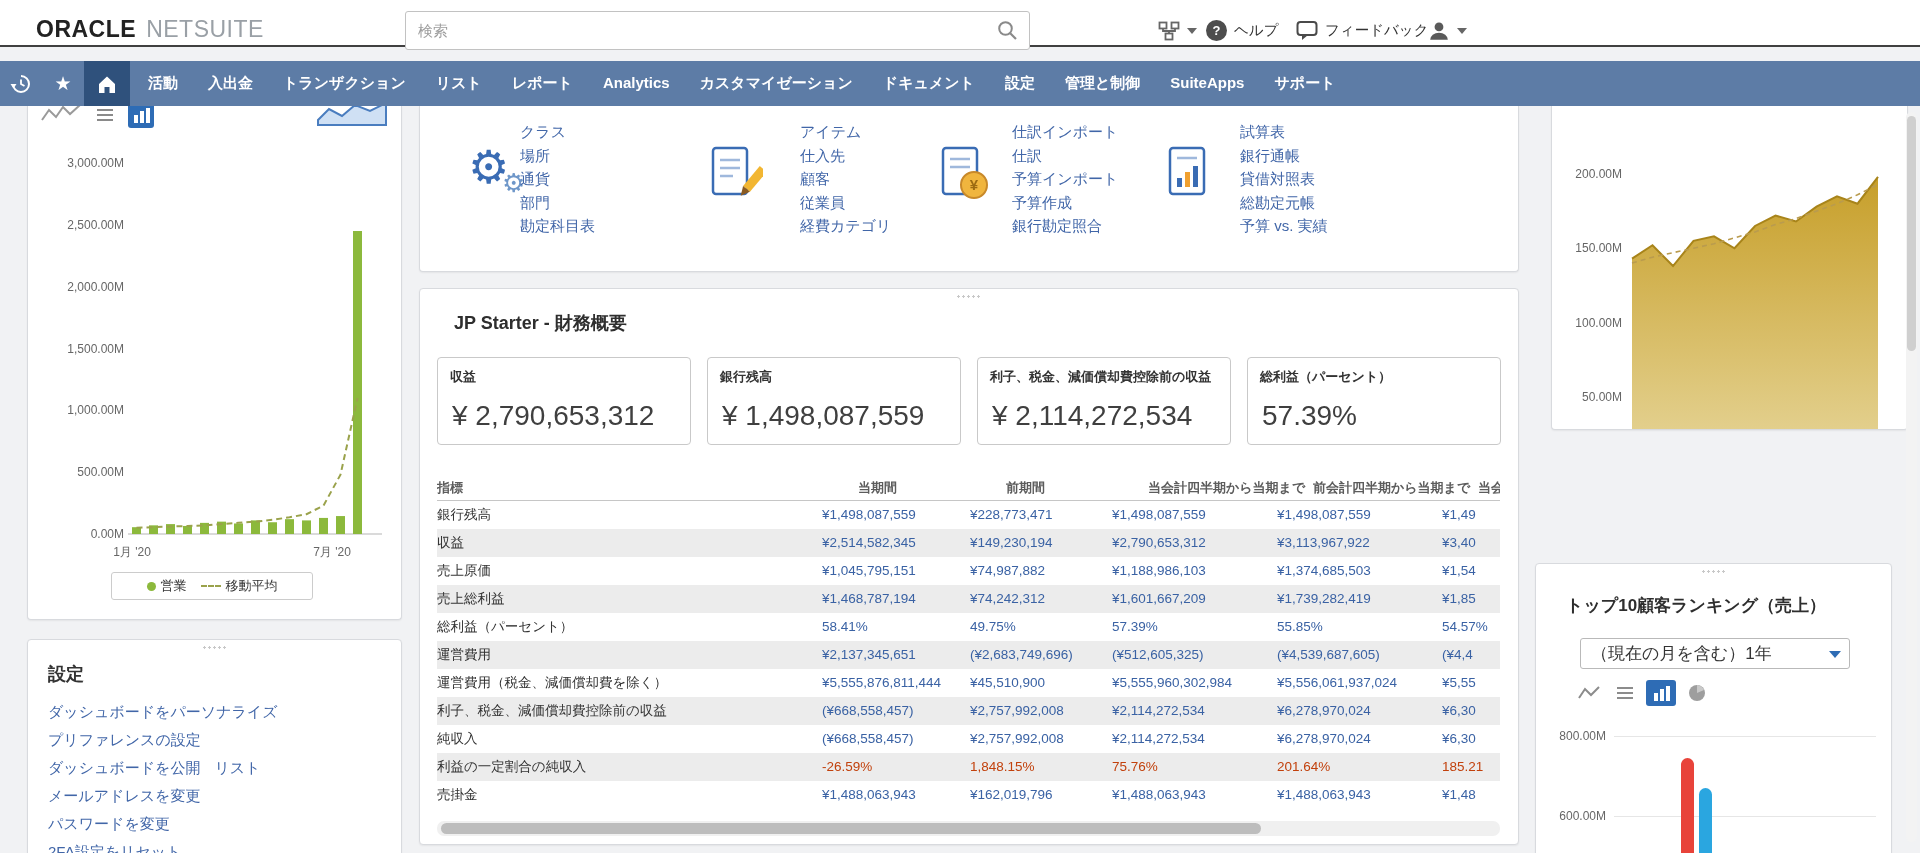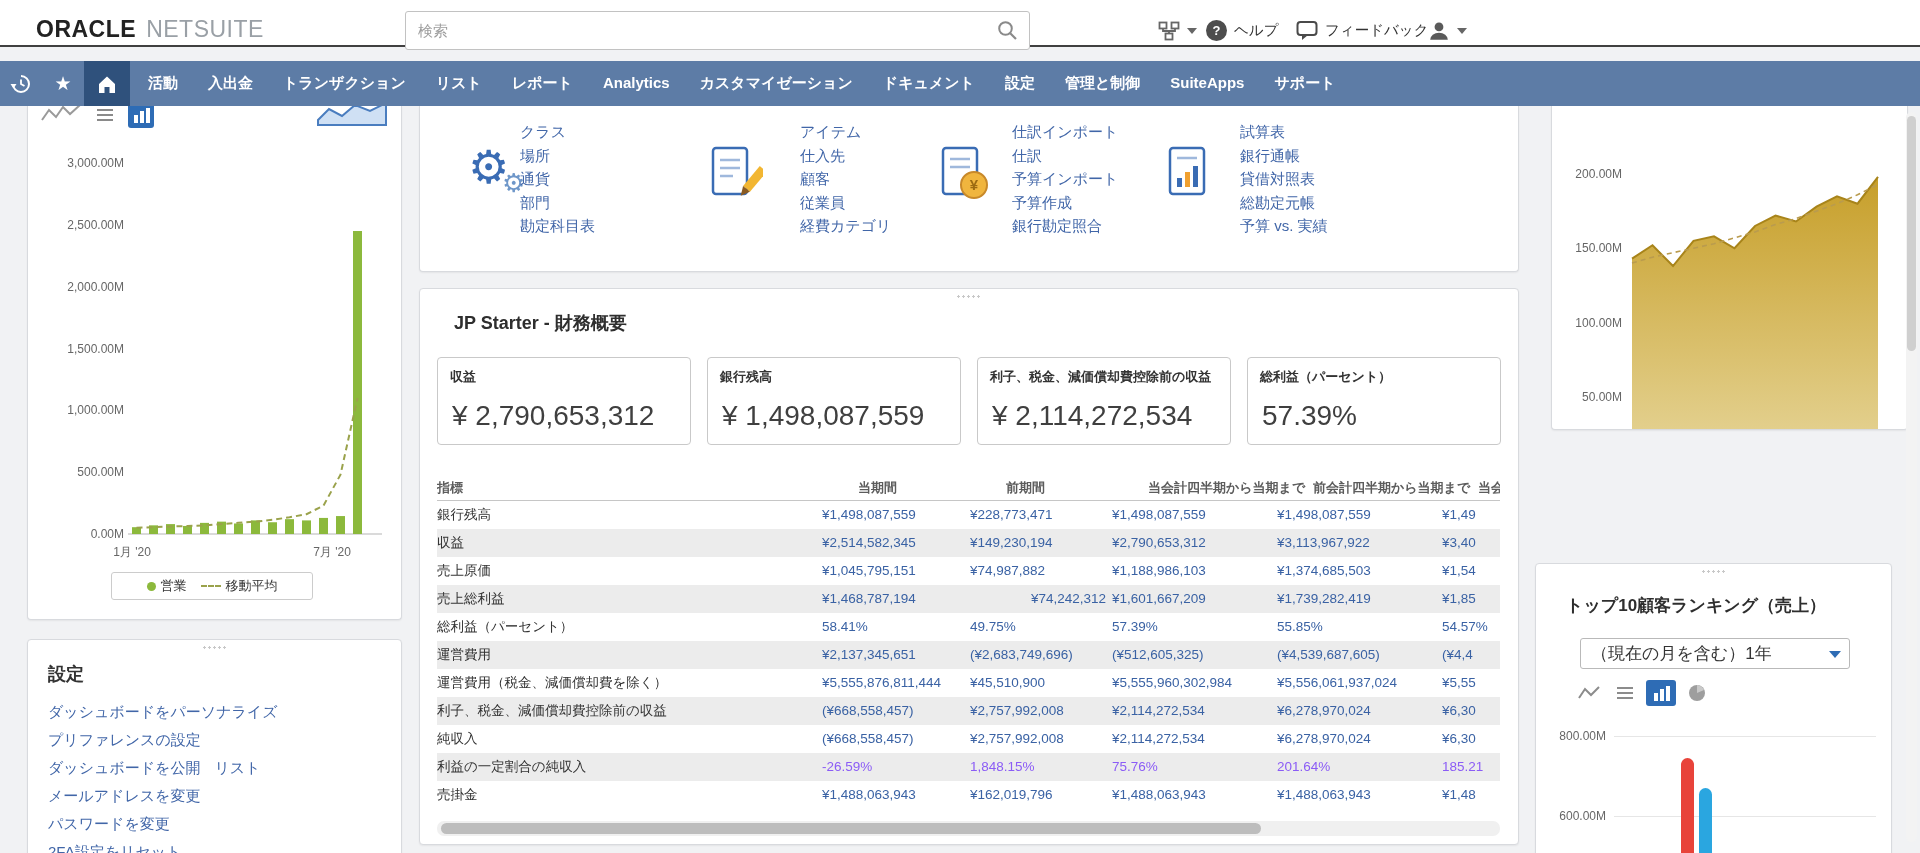--- a/index.html
+++ b/index.html
@@ -72,21 +72,21 @@
   .kpi-label{padding:10px 12px 0;font-size:13px;font-weight:bold;color:#333;}
   .kpi-value{position:absolute;left:14px;bottom:12px;font-size:28px;color:#3f3f3f;cursor:pointer;white-space:nowrap;}
   #fin-table{position:absolute;left:17px;top:186px;width:1063px;height:337px;overflow:hidden;}
   .t-row{display:flex;height:28px;line-height:28px;white-space:nowrap;width:1130px;}
   .t-row.alt{background:#ececec;}
   .t-head{height:26px;line-height:26px;border-bottom:1px solid #c6c6c6;}
   .t-head span{font-size:13px;font-weight:bold;color:#5c5c5c;}
   .cell{flex:none;overflow:hidden;padding-right:6px;font-size:13.5px;}
   .metric{color:#333;}
   .val{color:#3a62a4;cursor:pointer;}
-  .plainval{color:#8b5cf6;}
+  .plainval{color:#c2410c;}
   #h-scrollbar{position:absolute;left:17px;top:532px;width:1063px;height:15px;background:#f0f0f0;
     border-radius:7px;cursor:pointer;}
   #h-thumb{position:absolute;left:4px;top:2px;width:820px;height:11px;background:#bdbdbd;border-radius:6px;cursor:grab;}
   
   #recv-widget{left:1535px;top:106px;width:357px;height:324px;overflow:hidden;margin-left:16px;}
   #recv-svg{position:absolute;left:0;top:0;}
   
   #cust-widget{left:1535px;top:563px;width:357px;height:300px;overflow:hidden;}
   #cust-title{position:absolute;left:30px;top:30px;font-size:17px;font-weight:bold;color:#2e2e2e;}
   #cust-dd{position:absolute;left:44px;top:74px;width:270px;height:31px;border:1px solid #b9b9b9;
@@ -385,21 +385,21 @@
         <span class="cell metric" style="width: 385px;">売上原価</span>
         <span class="cell val" style="width: 148px;">¥1,045,795,151</span>
         <span class="cell val" style="width: 142px;">¥74,987,882</span>
         <span class="cell val" style="width: 165px;">¥1,188,986,103</span>
         <span class="cell val" style="width: 165px;">¥1,374,685,503</span>
         <span class="cell val" style="width: 125px;">¥1,54</span>
       </div>
       <div class="t-row alt">
         <span class="cell metric" style="width: 385px;">売上総利益</span>
         <span class="cell val" style="width: 148px;">¥1,468,787,194</span>
-        <span class="cell val" style="width: 142px; text-align: right;">¥74,242,312</span>
+        <span class="cell val" style="width: 142px;">¥74,242,312</span>
         <span class="cell val" style="width: 165px;">¥1,601,667,209</span>
         <span class="cell val" style="width: 165px;">¥1,739,282,419</span>
         <span class="cell val" style="width: 125px;">¥1,85</span>
       </div>
       <div class="t-row">
         <span class="cell metric" style="width: 385px;">総利益（パーセント）</span>
         <span class="cell val" style="width: 148px;">58.41%</span>
         <span class="cell val" style="width: 142px;">49.75%</span>
         <span class="cell val" style="width: 165px;">57.39%</span>
         <span class="cell val" style="width: 165px;">55.85%</span>

